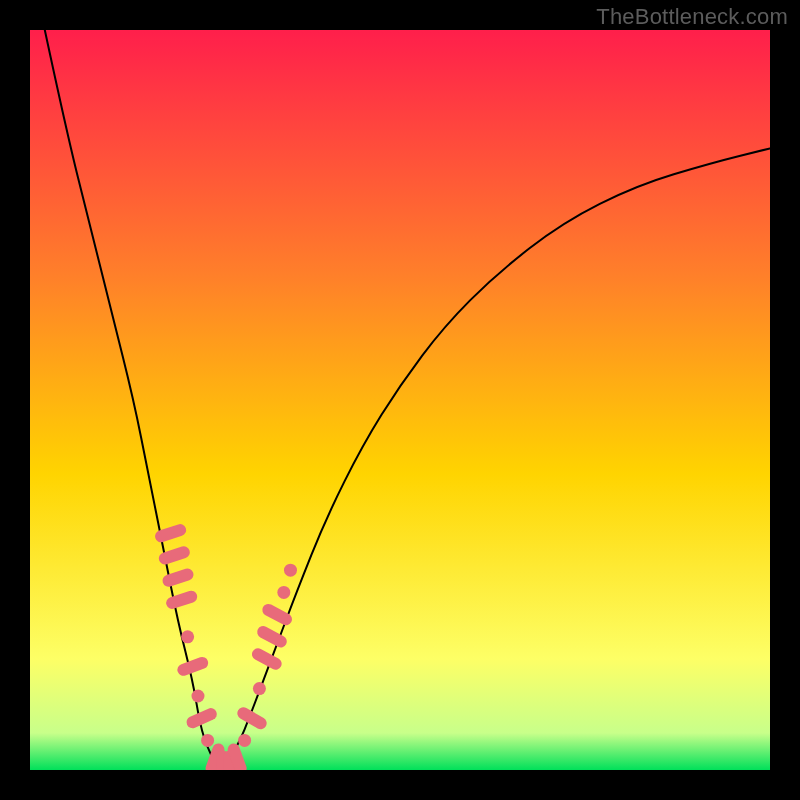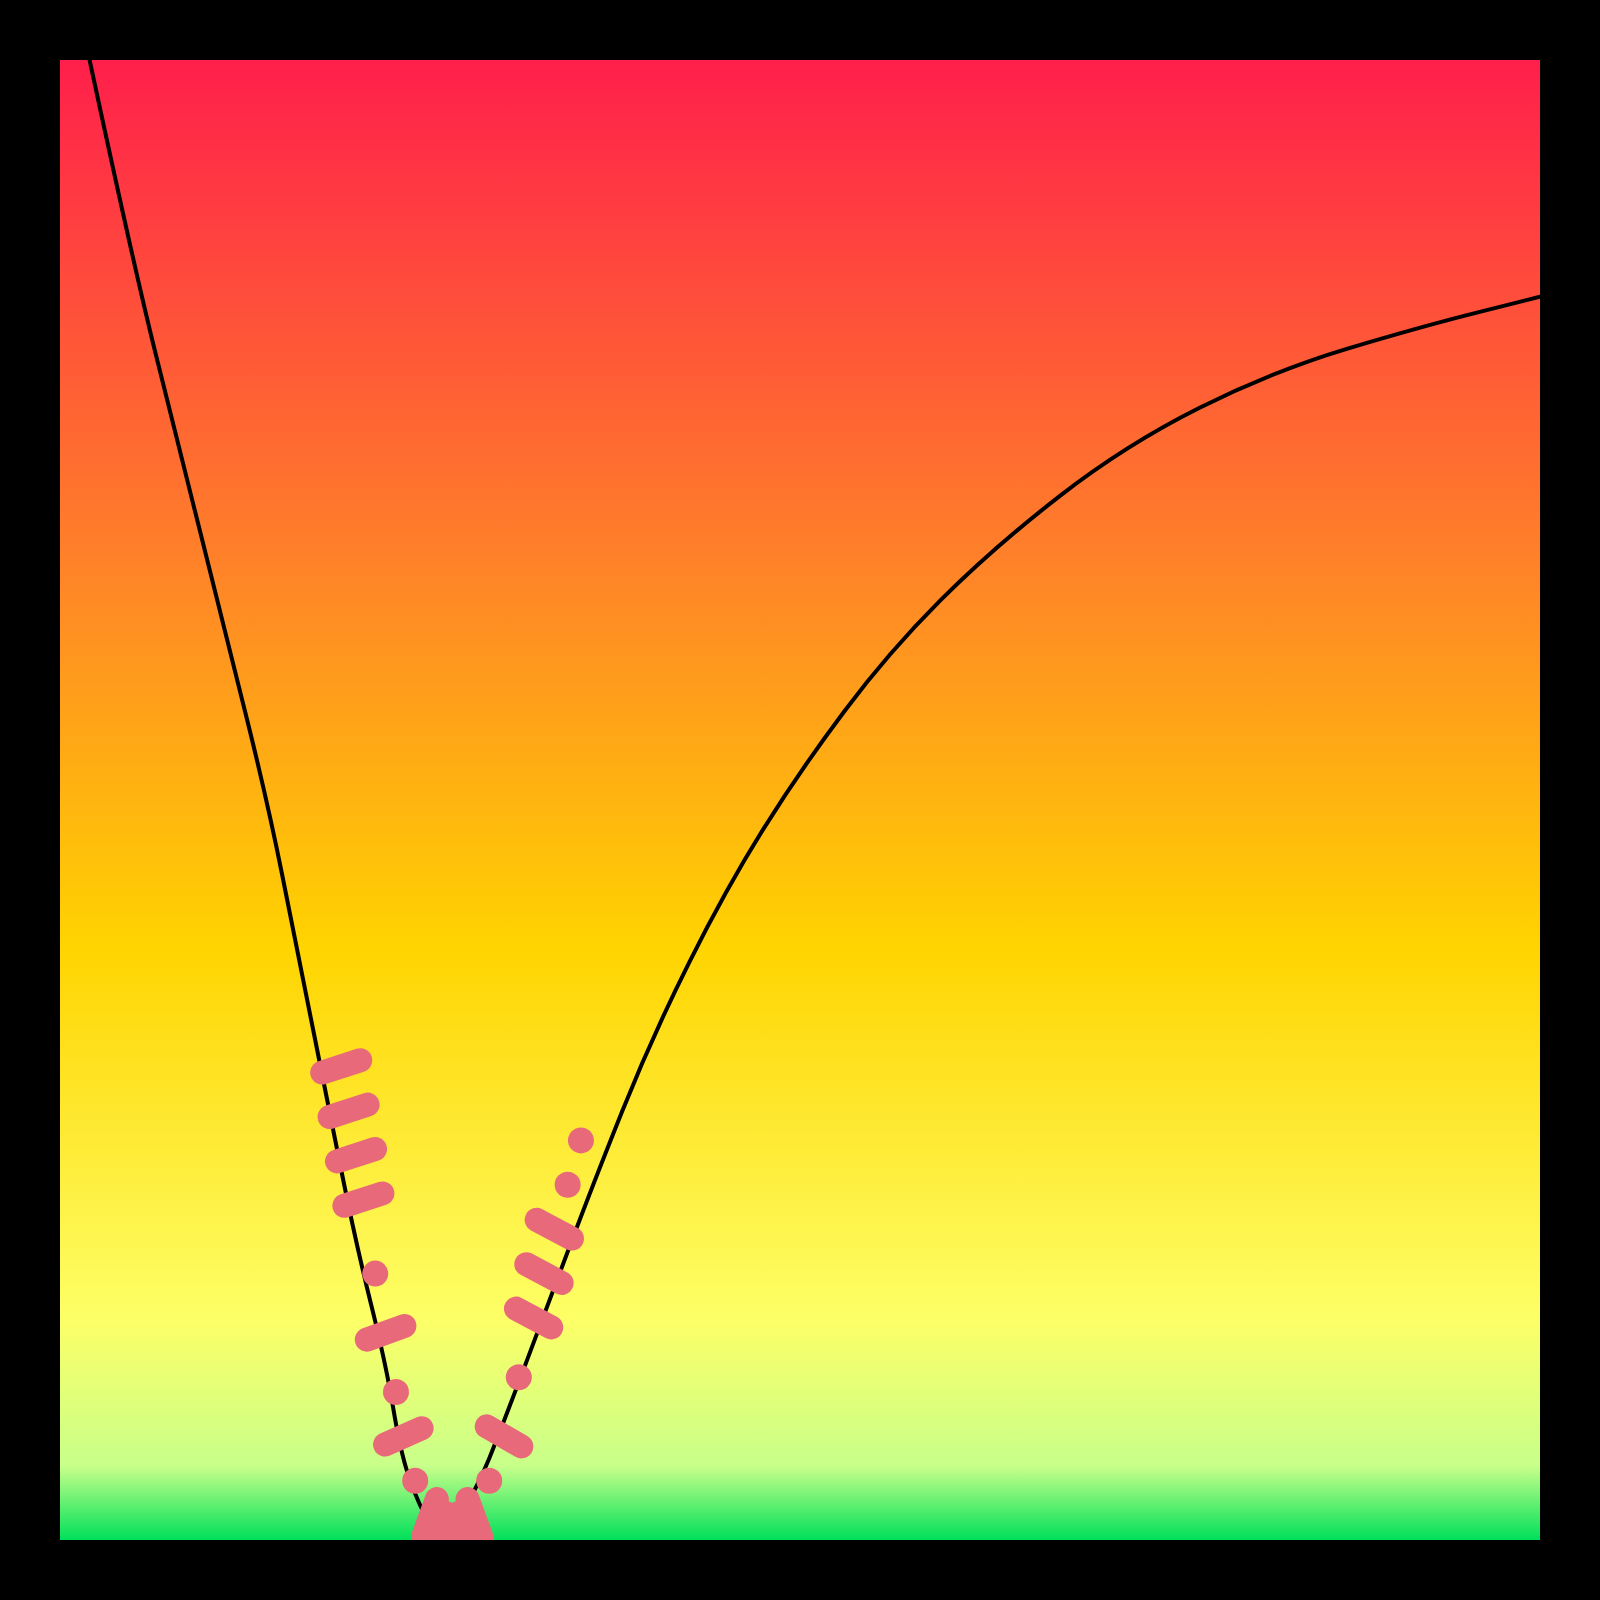--- a/index.html
+++ b/index.html
@@ -33,20 +33,21 @@
     top: 30px;
     width: 740px;
     height: 740px;
     display: block;
   }
 </style>
 </head>
 <body>
 
 <div class="outer">
+  <div class="watermark">TheBottleneck.com</div>
   <svg class="plot" viewBox="0 0 740 740" preserveAspectRatio="none">
       <defs>
         <linearGradient id="bg-grad" x1="0" y1="0" x2="0" y2="1">
           <stop offset="0%" stop-color="#ff1f4b"></stop>
           <stop offset="33%" stop-color="#ff7f2a"></stop>
           <stop offset="60%" stop-color="#ffd400"></stop>
           <stop offset="85%" stop-color="#fdff66"></stop>
           <stop offset="95%" stop-color="#c8ff8a"></stop>
           <stop offset="100%" stop-color="#00e05a"></stop>
         </linearGradient>

